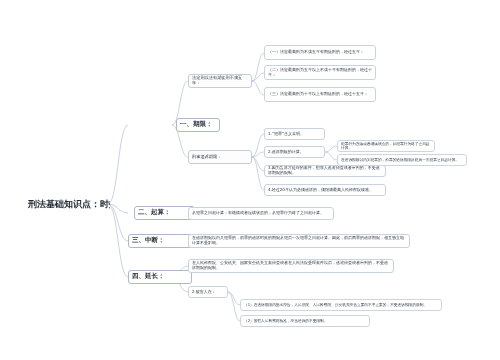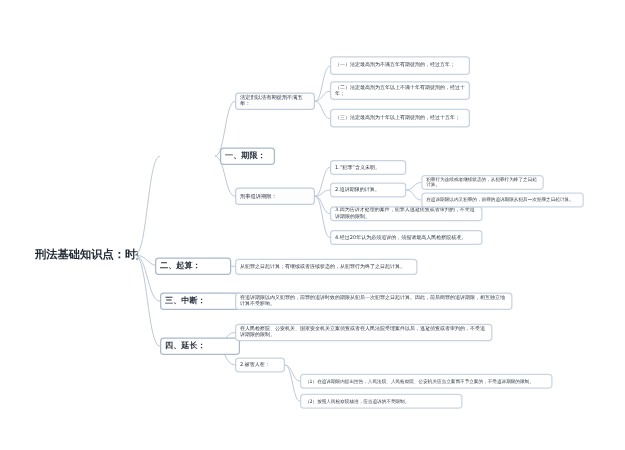--- a/index.html
+++ b/index.html
@@ -100,21 +100,21 @@
     </g>
   </svg>
 
   <div class="node root" style="left:28px;top:197px;width:82px;height:14px;">
     <span class="txt">刑法基础知识点：时效</span>
   </div>
 
   <div class="node lvl1" style="left:128px;top:118px;width:44px;height:14px;margin-left:48px;">
     <span class="txt">一、期限：</span>
   </div>
-  <div class="node lvl1" style="left:124px;top:206px;width:61px;height:14px;">
+  <div class="node lvl1" style="left:134px;top:206px;width:61px;height:14px;">
     <span class="txt">二、起算：</span>
   </div>
   <div class="node lvl1" style="left:128px;top:234px;width:66px;height:14px;">
     <span class="txt">三、中断：</span>
   </div>
   <div class="node lvl1" style="left:128px;top:270px;width:64px;height:14px;">
     <span class="txt">四、延长：</span>
   </div>
 
   <div class="node lvl2" style="left:188px;top:74px;width:64px;height:14px;">

